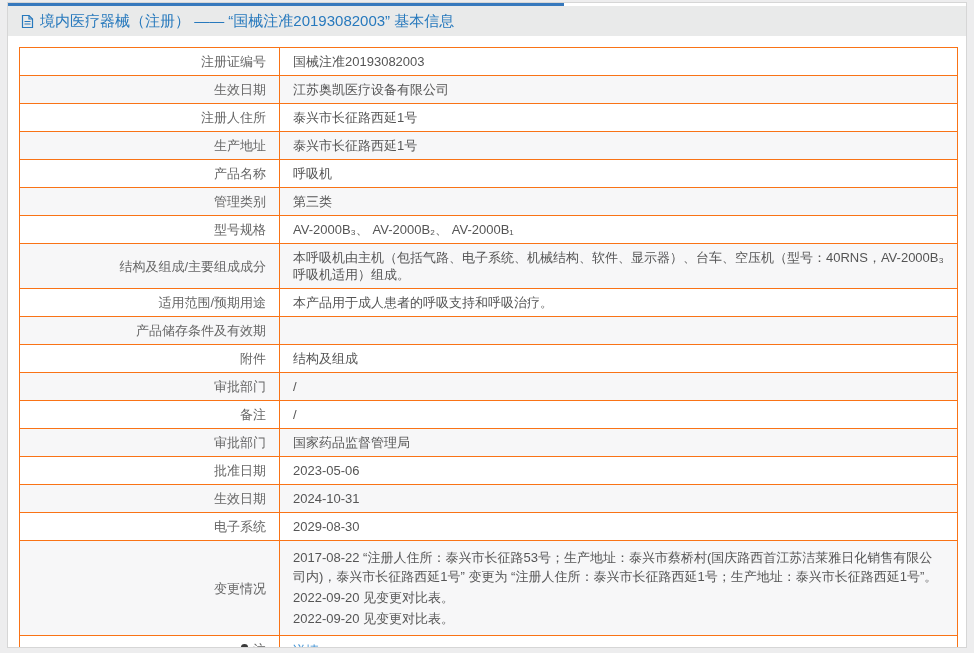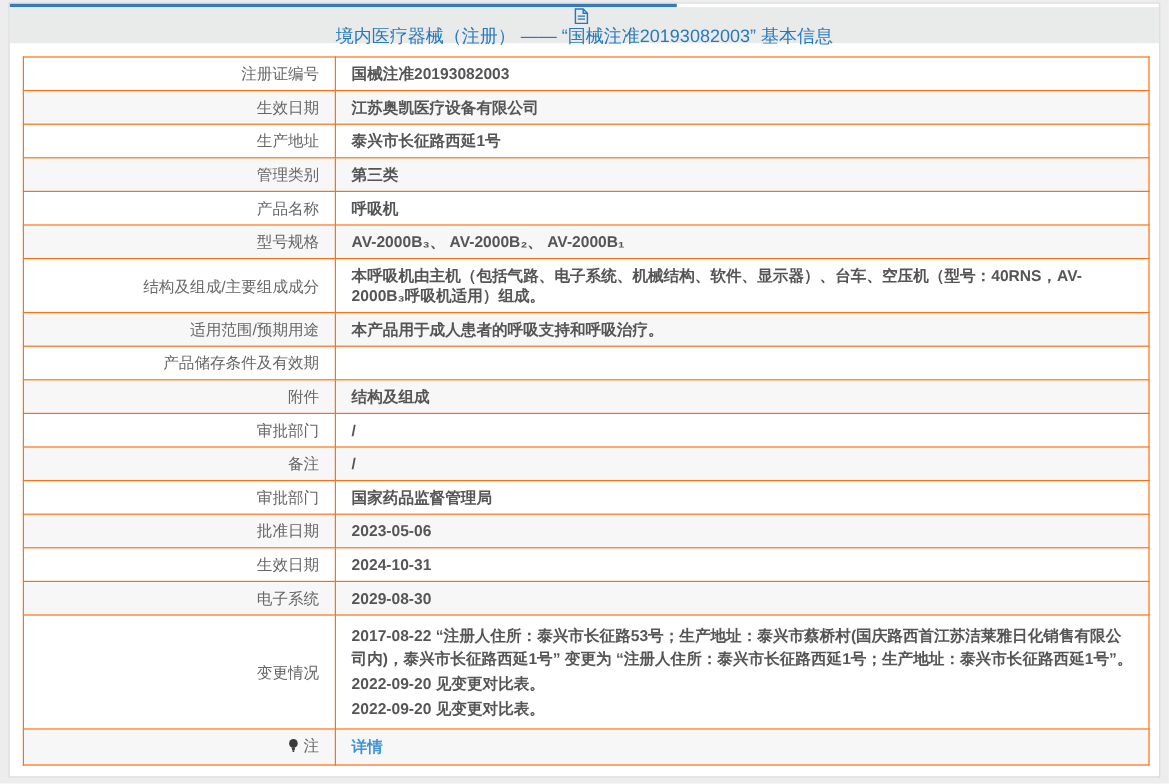--- a/index.html
+++ b/index.html
@@ -22,21 +22,20 @@
     height:3px;
     background:var(--accent,#3779bd);
     width:58%;
   }
   .header{
     height:30px;
     background:#e9eaea;
     display:flex;
     align-items:center;
     padding:0 13px;
-    flex-direction:column;
   }
   .doc-icon{flex:0 0 auto;margin-right:6px;display:block;}
   .title{
     color:var(--title,#2779bd);
     font-size:15px;
     white-space:nowrap;
   }
   .tbl{
     display:table;
     border-collapse:collapse;
@@ -52,21 +51,21 @@
     padding:5px 13px;
     font-size:13px;
     line-height:17px;
     vertical-align:middle;
   }
   .label{
     width:233px;
     text-align:right;
     color:#666;
   }
-  .value{color:#555;font-weight:bold;}
+  .value{color:#555;}
   .vline{line-height:19px;margin:2px 0;}
   a.detail{color:var(--link,#4193d5);text-decoration:none;}
   .bulb{display:inline-block;vertical-align:-2px;margin-right:3px;}
 </style>
 </head>
 <body>
 
 <div class="panel">
   <div class="accent-bar"></div>
   <div class="header">
@@ -80,30 +79,34 @@
   <div class="tbl">
       <div class="row">
         <div class="cell label"><span>注册证编号</span></div>
         <div class="cell value">国械注准20193082003</div>
       </div>
       <div class="row">
         <div class="cell label"><span>生效日期</span></div>
         <div class="cell value">江苏奥凯医疗设备有限公司</div>
       </div>
       <div class="row">
+        <div class="cell label"><span>注册人住所</span></div>
+        <div class="cell value">泰兴市长征路西延1号</div>
+      </div>
+      <div class="row">
         <div class="cell label"><span>生产地址</span></div>
         <div class="cell value">泰兴市长征路西延1号</div>
       </div>
       <div class="row">
+        <div class="cell label"><span>产品名称</span></div>
+        <div class="cell value">呼吸机</div>
+      </div>
+      <div class="row">
         <div class="cell label"><span>管理类别</span></div>
         <div class="cell value">第三类</div>
-      </div>
-      <div class="row">
-        <div class="cell label"><span>产品名称</span></div>
-        <div class="cell value">呼吸机</div>
       </div>
       <div class="row">
         <div class="cell label"><span>型号规格</span></div>
         <div class="cell value">AV-2000B₃、 AV-2000B₂、 AV-2000B₁</div>
       </div>
       <div class="row">
         <div class="cell label"><span>结构及组成/主要组成成分</span></div>
         <div class="cell value">本呼吸机由主机（包括气路、电子系统、机械结构、软件、显示器）、台车、空压机（型号：40RNS，AV-2000B₃呼吸机适用）组成。</div>
       </div>
       <div class="row">

